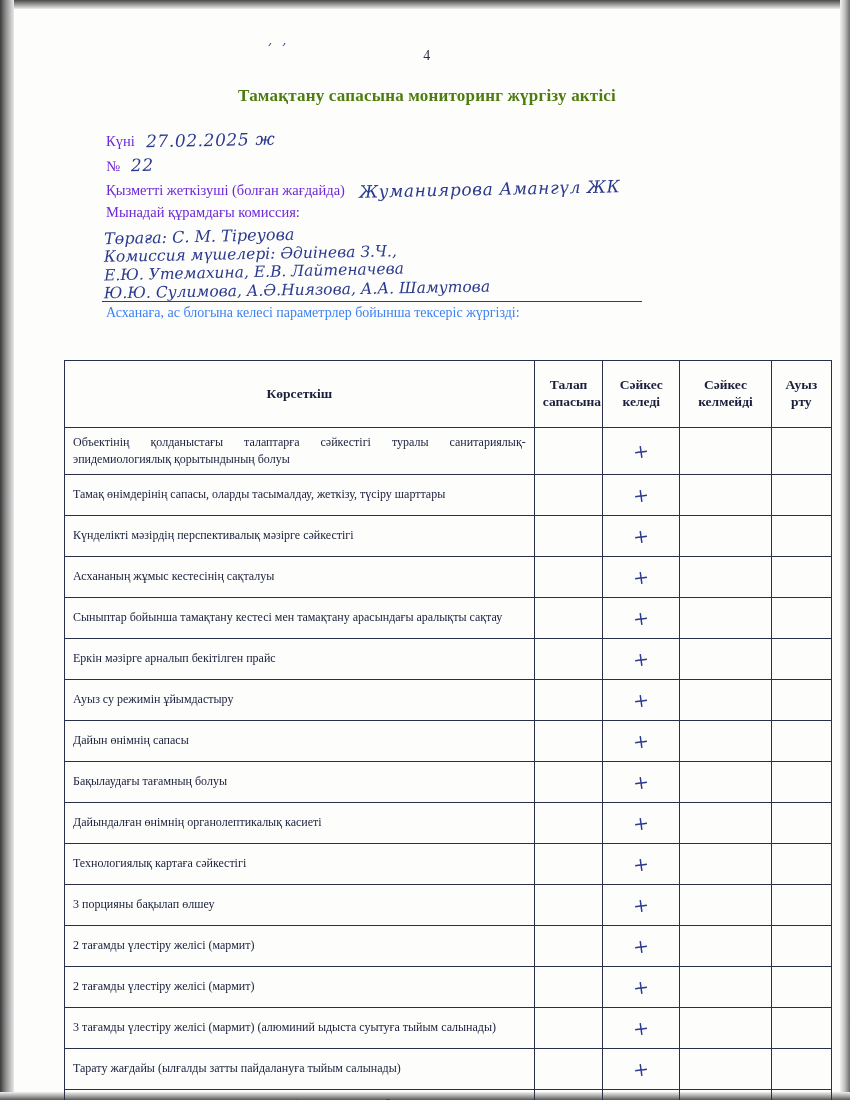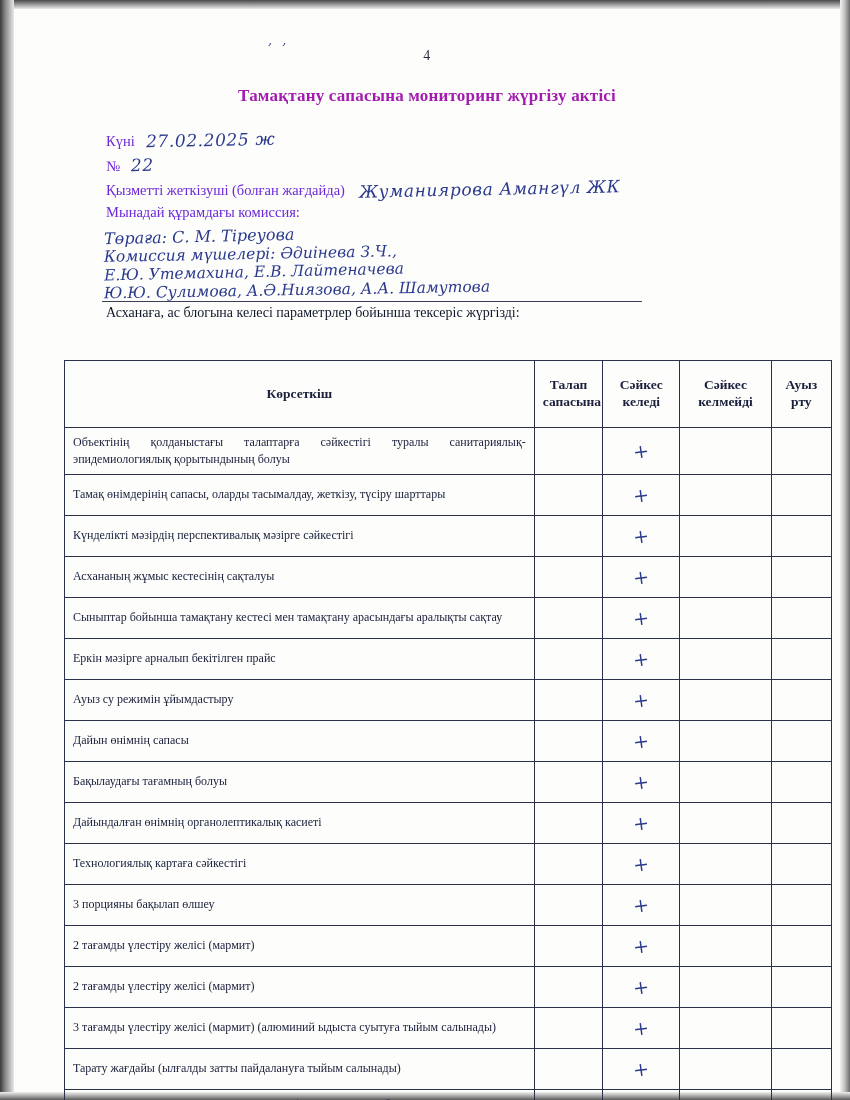--- a/index.html
+++ b/index.html
@@ -57,21 +57,21 @@
     font-size: 14px;
     color: #2b2f45;
     margin-top: 38px;
     letter-spacing: 0.5px;
   }
 
   .doc-title {
     text-align: center;
     font-size: 17px;
     font-weight: bold;
-    color: #a21caf;
+    color: #4d7c0f;
     margin-top: 22px;
     letter-spacing: 0.2px;
   }
 
   .form-block {
     margin-top: 22px;
     margin-left: 90px;
     font-size: 14.5px;
     color: #1d2140;
     line-height: 1.45;
@@ -104,21 +104,21 @@
   .underline-rule {
     position: absolute;
     height: 1px;
     background: #3a3f55;
   }
 
   .intro-line {
     margin-top: 6px;
     margin-left: 90px;
     font-size: 14px;
-    color: #0f172a;
+    color: #3b82f6;
   }
 
   table.monitor {
     position: absolute;
     left: 48px;
     right: 22px;
     top: 350px;
     border-collapse: collapse;
     width: 768px;
     table-layout: fixed;

